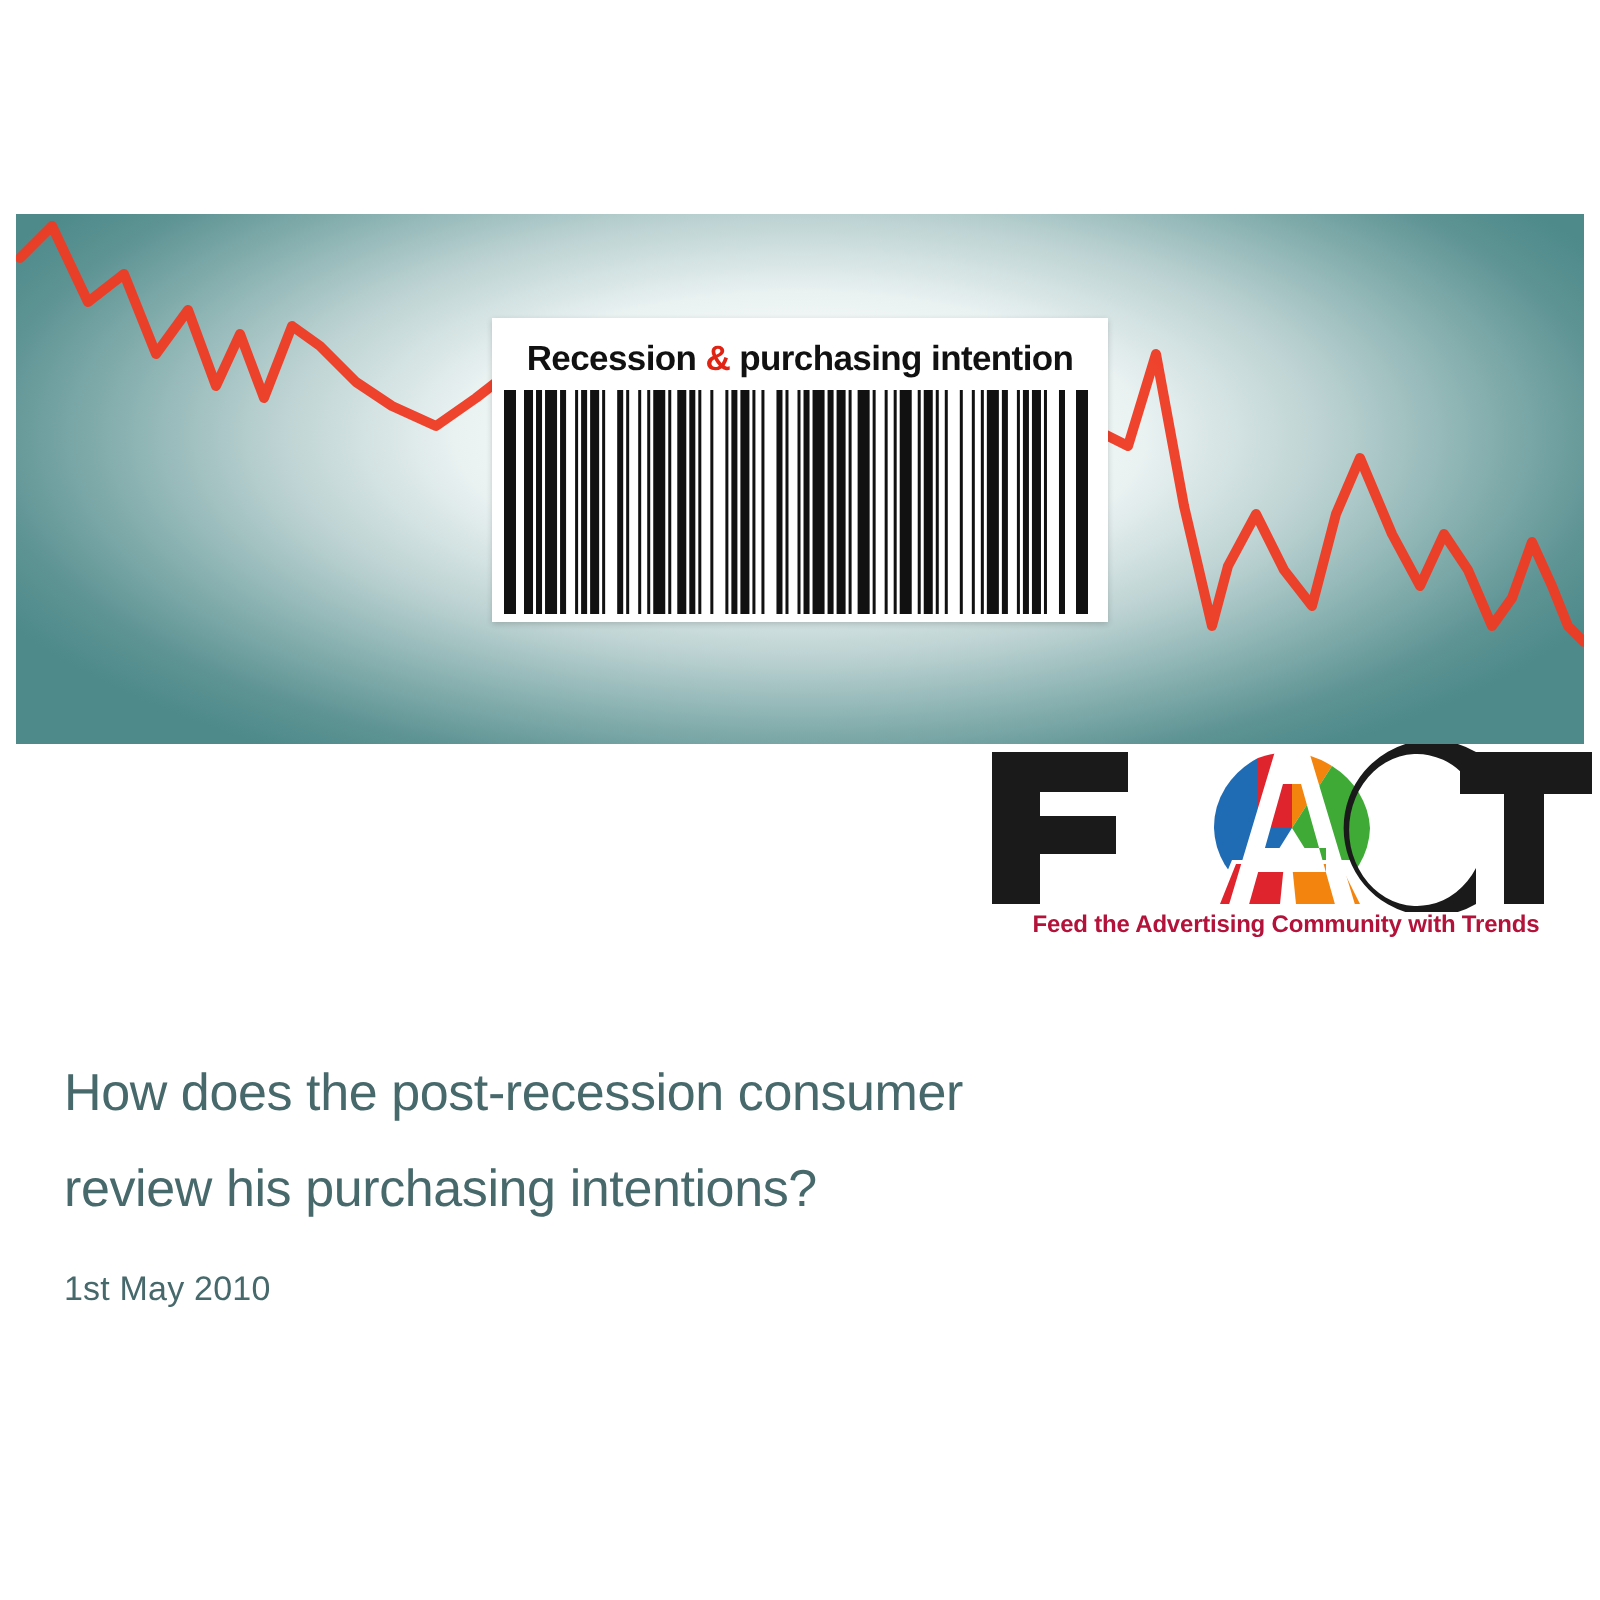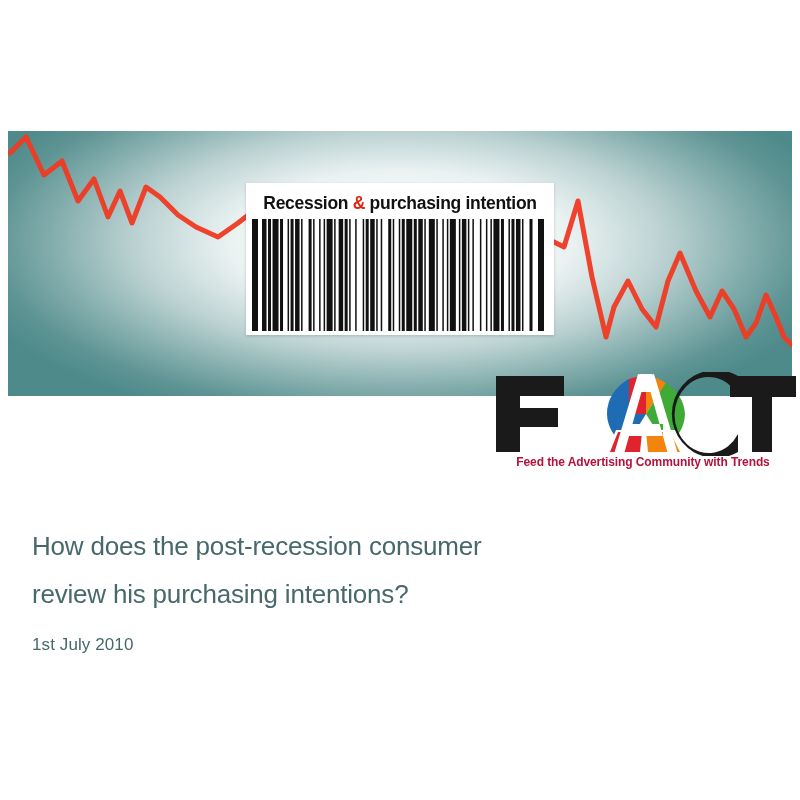--- a/index.html
+++ b/index.html
@@ -36,21 +36,20 @@
     background:
       radial-gradient(ellipse 58% 72% at 50% 42%,
         #ffffff 0%,
         #fdfefe 18%,
         #e9f1f1 38%,
         #bcd2d2 58%,
         #85aeae 76%,
         #5d9393 90%,
         #4e8a8a 100%),
       linear-gradient(120deg, #5a9090 0%, #4f8a8a 50%, #58918f 100%);
-    margin-top: 24px;
   }
   #banner-inner {
     position: absolute;
     inset: 0;
   }
   #banner svg.trendline {
     position: absolute;
     left: 0; top: 0;
     width: 784px;
     height: 265px;
@@ -259,16 +258,16 @@
       <path d="M248 24 A34 38 0 1 0 248 62 L248 80 A44 44 0 1 1 248 4 Z" fill="#1a1a1a"></path>
 
       <path d="M240 4 H306 V25 H282 V80 H262 V25 H240 Z" fill="#1a1a1a"></path>
     </svg>
     <div id="fact-tagline">Feed the Advertising Community with Trends</div>
   </div>
 
   <div id="title-block">
     <h1 id="slide-title">How does the post-recession consumer
 review his purchasing intentions?</h1>
-    <div id="slide-date">1st July 2010</div>
+    <div id="slide-date">1st May 2010</div>
   </div>
 
 </div>
 
 </body></html>

